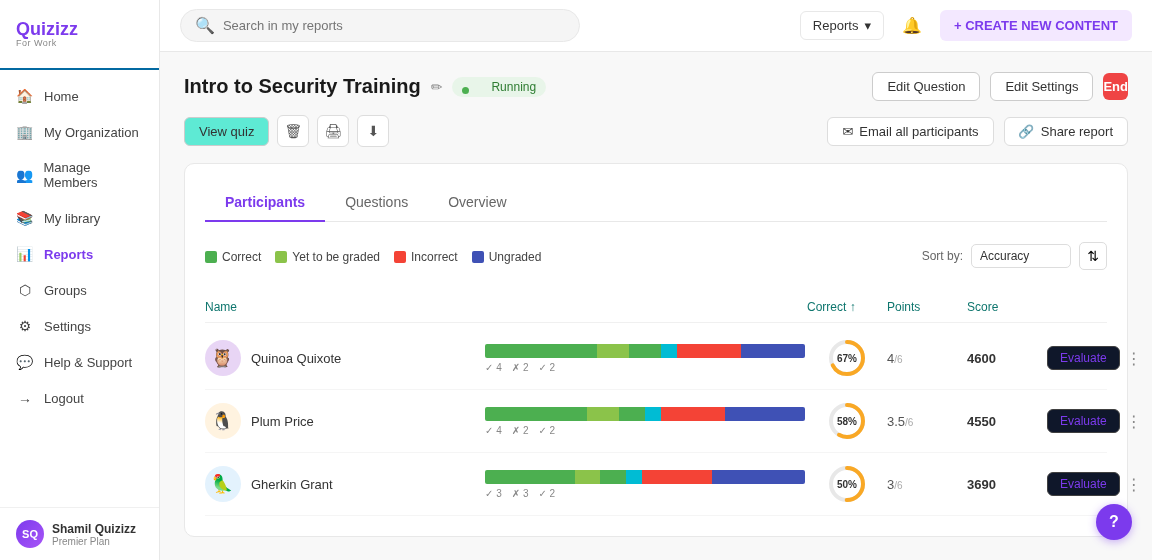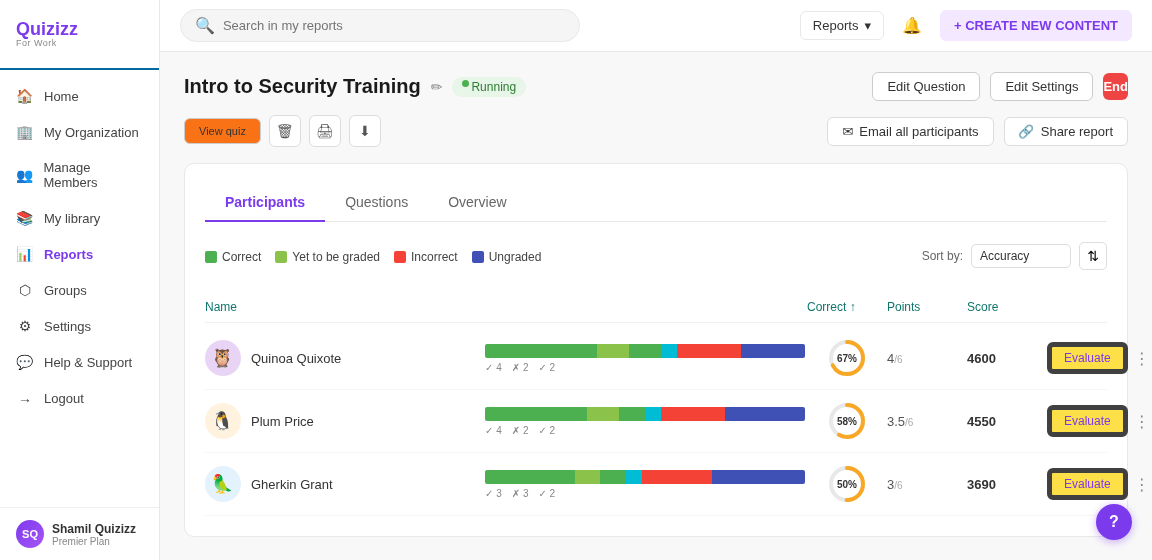--- a/index.html
+++ b/index.html
@@ -177,22 +177,22 @@
       font-weight: 700;
       color: #1a1a1a;
     }
     .edit-icon {
       font-size: 14px;
       color: #888;
       cursor: pointer;
     }
     .running-badge {
       display: flex;
-      align-items: flex-start;
-      gap: 2px;
+      align-items: flex-end;
+      gap: 22px;
       background: #e8f5e9;
       color: #2e7d32;
       border-radius: 12px;
       padding: 3px 10px;
       font-size: 12px;
       font-weight: 500;
     }
     .running-dot {
       width: 7px;
       height: 7px;
@@ -242,22 +242,22 @@
     }
     .action-bar-left {
       display: flex;
       align-items: center;
       gap: 8px;
     }
     .btn-view-quiz {
       padding: 6px 14px;
       border: 1px solid #ccc;
       border-radius: 6px;
-      background: #f97316;
-      font-size: 11px;
+      background: #5eead4;
+      font-size: 13px;
       cursor: pointer;
       color: #333;
       text-align: center;
     }
     .icon-btn {
       width: 32px;
       height: 32px;
       border: 1px solid #ddd;
       border-radius: 6px;
       background: #fff;
@@ -487,23 +487,23 @@
       font-size: 13px;
       color: #555;
     }
     .points-sub {
       font-size: 10px;
       color: #aaa;
     }
 
     .btn-evaluate {
       padding: 4px 12px;
-      border: 5px solid #404040;
-      border-radius: 6px;
-      background: #fde047;
+      border: 1px solid #404040;
+      border-radius: 6px;
+      background: #0f172a;
       color: #7c3aed;
       font-size: 12px;
       cursor: pointer;
       font-weight: 500;
     }
     .more-icon {
       cursor: pointer;
       color: #888;
       font-size: 16px;
       margin-left: 4px;

